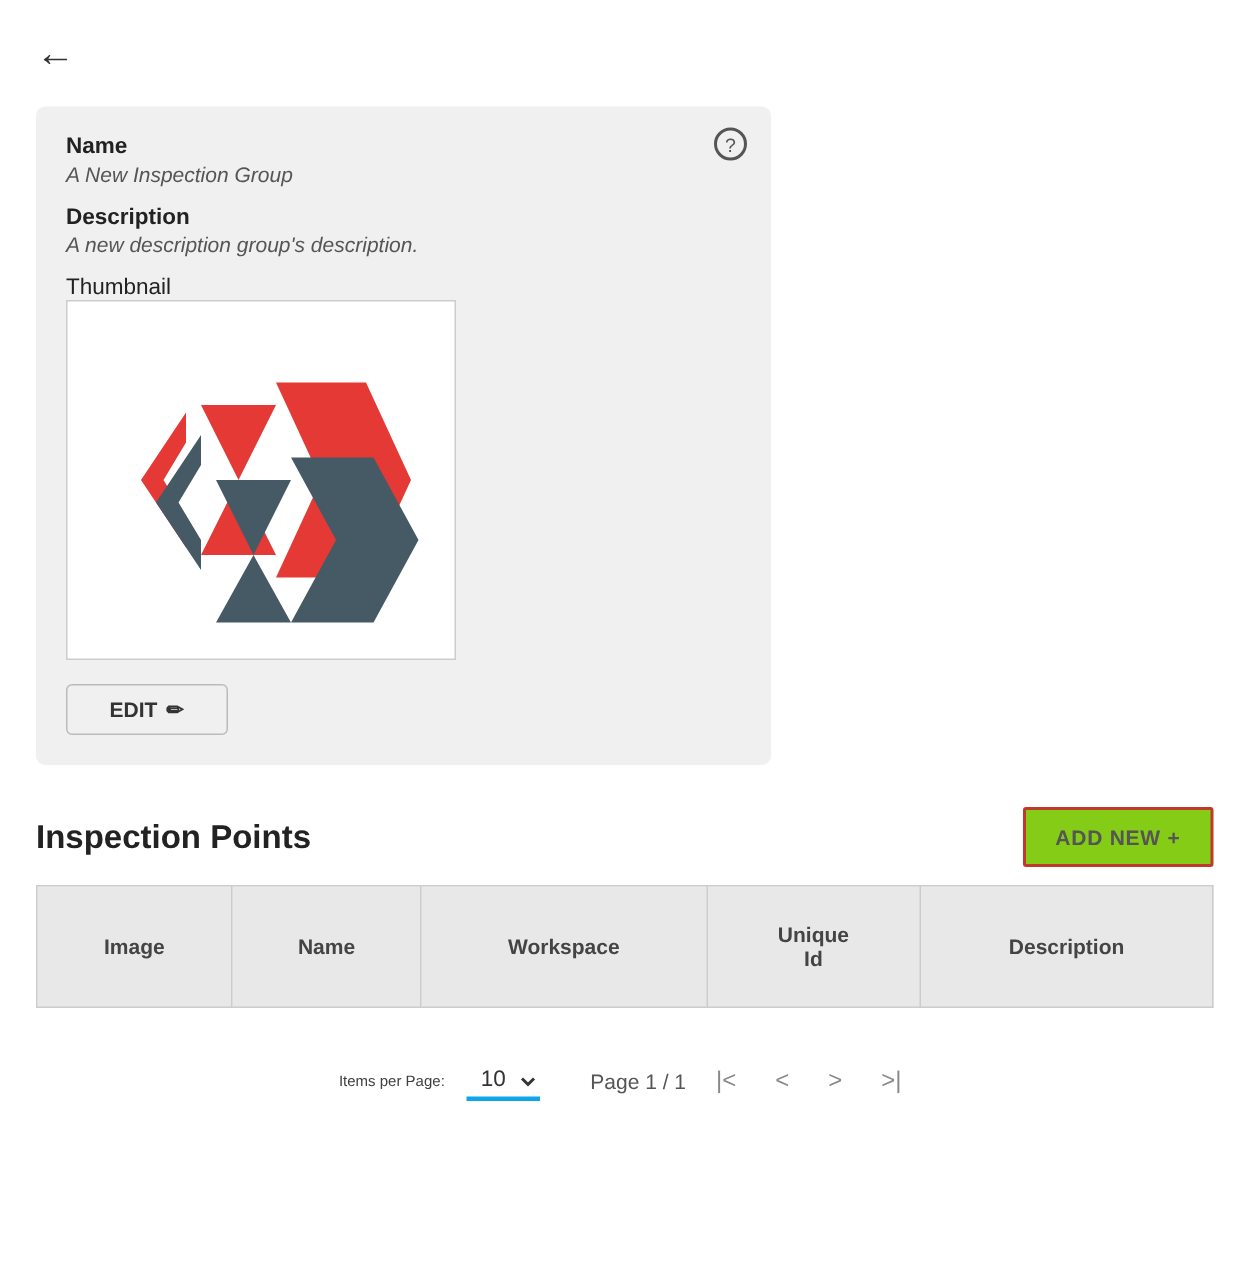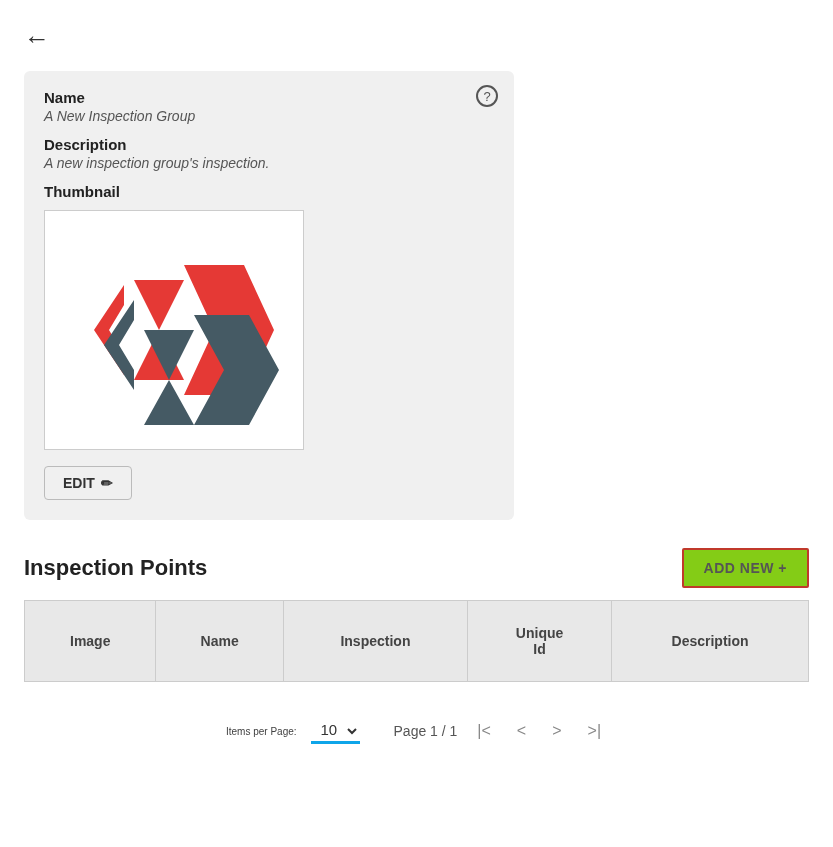--- a/index.html
+++ b/index.html
@@ -61,44 +61,43 @@
       margin-bottom: 2px;
     }
     .field-value {
       font-size: 14px;
       color: #555;
       font-style: italic;
       margin-bottom: 12px;
     }
     .thumbnail-label {
       font-size: 15px;
-      font-weight: bold;
-      color: #222;
-      margin-bottom: 10px;
+      font-weight: normal;
+      color: #222;
     }
     .thumbnail-container {
       width: 260px;
       height: 240px;
       border: 1px solid #ccc;
       background: #fff;
       display: flex;
       align-items: center;
       justify-content: center;
       margin-bottom: 16px;
       overflow: hidden;
     }
     .thumbnail-container svg {
       width: 220px;
       height: 210px;
     }
     .edit-button {
       background: #f0f0f0;
       border: 1px solid #bbb;
       border-radius: 4px;
-      padding: 8px 18px;
+      padding: 8px 28px;
       font-size: 14px;
       font-weight: bold;
       color: #333;
       cursor: pointer;
       display: flex;
       align-items: center;
       gap: 6px;
     }
 
     
@@ -184,21 +183,21 @@
   <span class="back-arrow">←</span>
 </div>
 
 <div class="info-card">
   <div class="help-icon">?</div>
 
   <div class="field-label">Name</div>
   <div class="field-value">A New Inspection Group</div>
 
   <div class="field-label">Description</div>
-  <div class="field-value">A new inspection group's inspection.</div>
+  <div class="field-value">A new description group's description.</div>
 
   <div class="thumbnail-label">Thumbnail</div>
 
   <div class="thumbnail-container">
 
     <svg viewBox="0 0 220 210" xmlns="http://www.w3.org/2000/svg">
 
       <polygon points="30,105 60,60 60,80 45,105 60,130 60,150" fill="#e53935"></polygon>
 
       <polygon points="70,55 120,55 95,105 120,155 70,155 95,105" fill="#e53935"></polygon>
@@ -222,21 +221,21 @@
 <div class="section-header">
   <span class="section-title">Inspection Points</span>
   <button class="add-new-button">ADD NEW +</button>
 </div>
 
 <table class="data-table">
   <thead>
     <tr>
       <th>Image</th>
       <th>Name</th>
-      <th>Inspection</th>
+      <th>Workspace</th>
       <th>Unique<br>Id</th>
       <th>Description</th>
     </tr>
   </thead>
   <tbody id="table-body">
   </tbody>
 </table>
 
 <div class="pagination-bar">
   <span class="items-per-page-label">Items per Page:</span>

